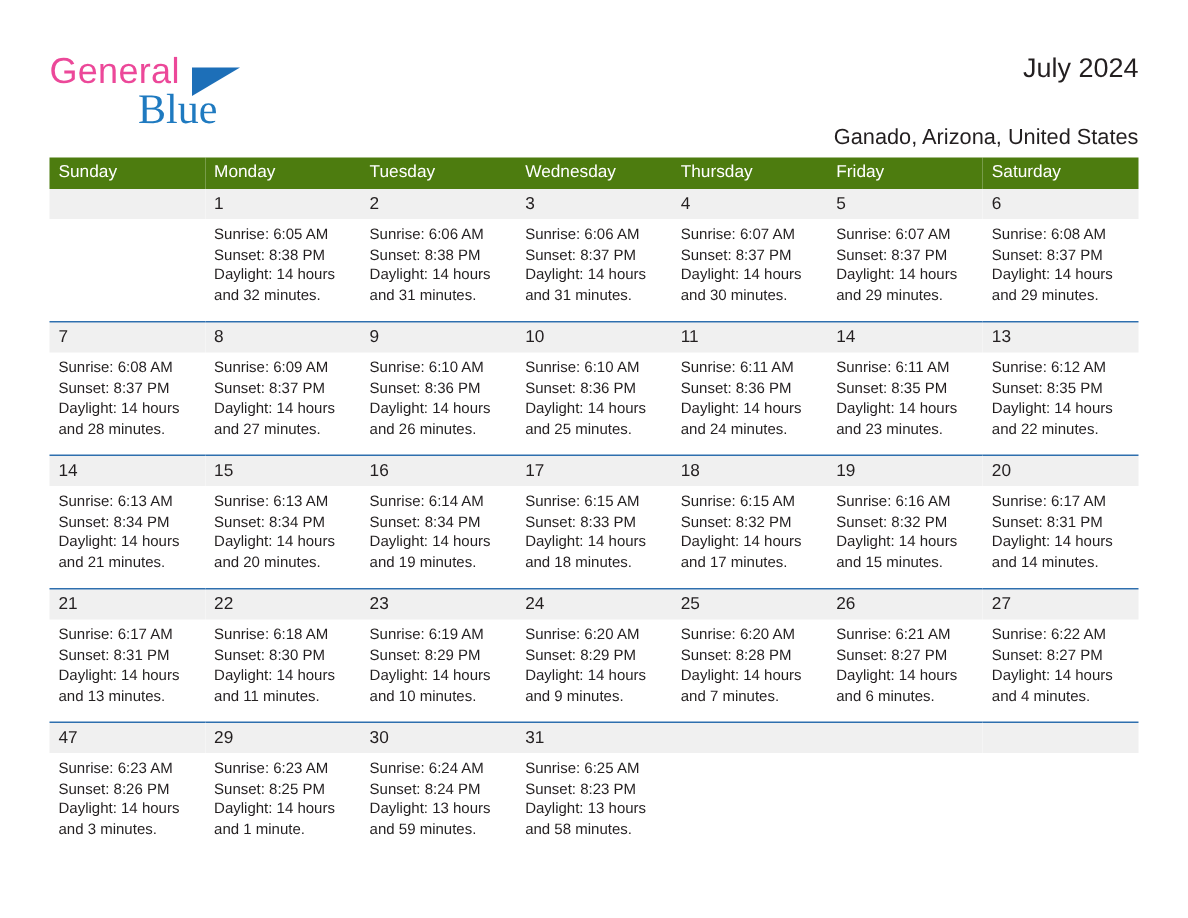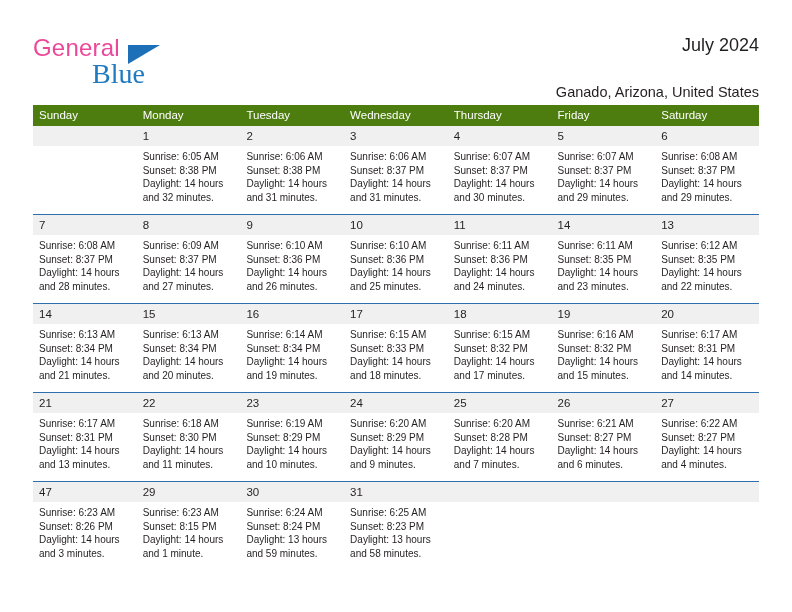--- a/index.html
+++ b/index.html
@@ -489,21 +489,21 @@
                 <div>Daylight: 14 hours</div>
                 <div>and 3 minutes.</div>
               </div>
             </div>
           </td>
           <td>
             <div class="daycell">
               <div class="daynum">29</div>
               <div class="info">
                 <div>Sunrise: 6:23 AM</div>
-                <div>Sunset: 8:15 PM</div>
+                <div>Sunset: 8:25 PM</div>
                 <div>Daylight: 14 hours</div>
                 <div>and 1 minute.</div>
               </div>
             </div>
           </td>
           <td>
             <div class="daycell">
               <div class="daynum">30</div>
               <div class="info">
                 <div>Sunrise: 6:24 AM</div>

